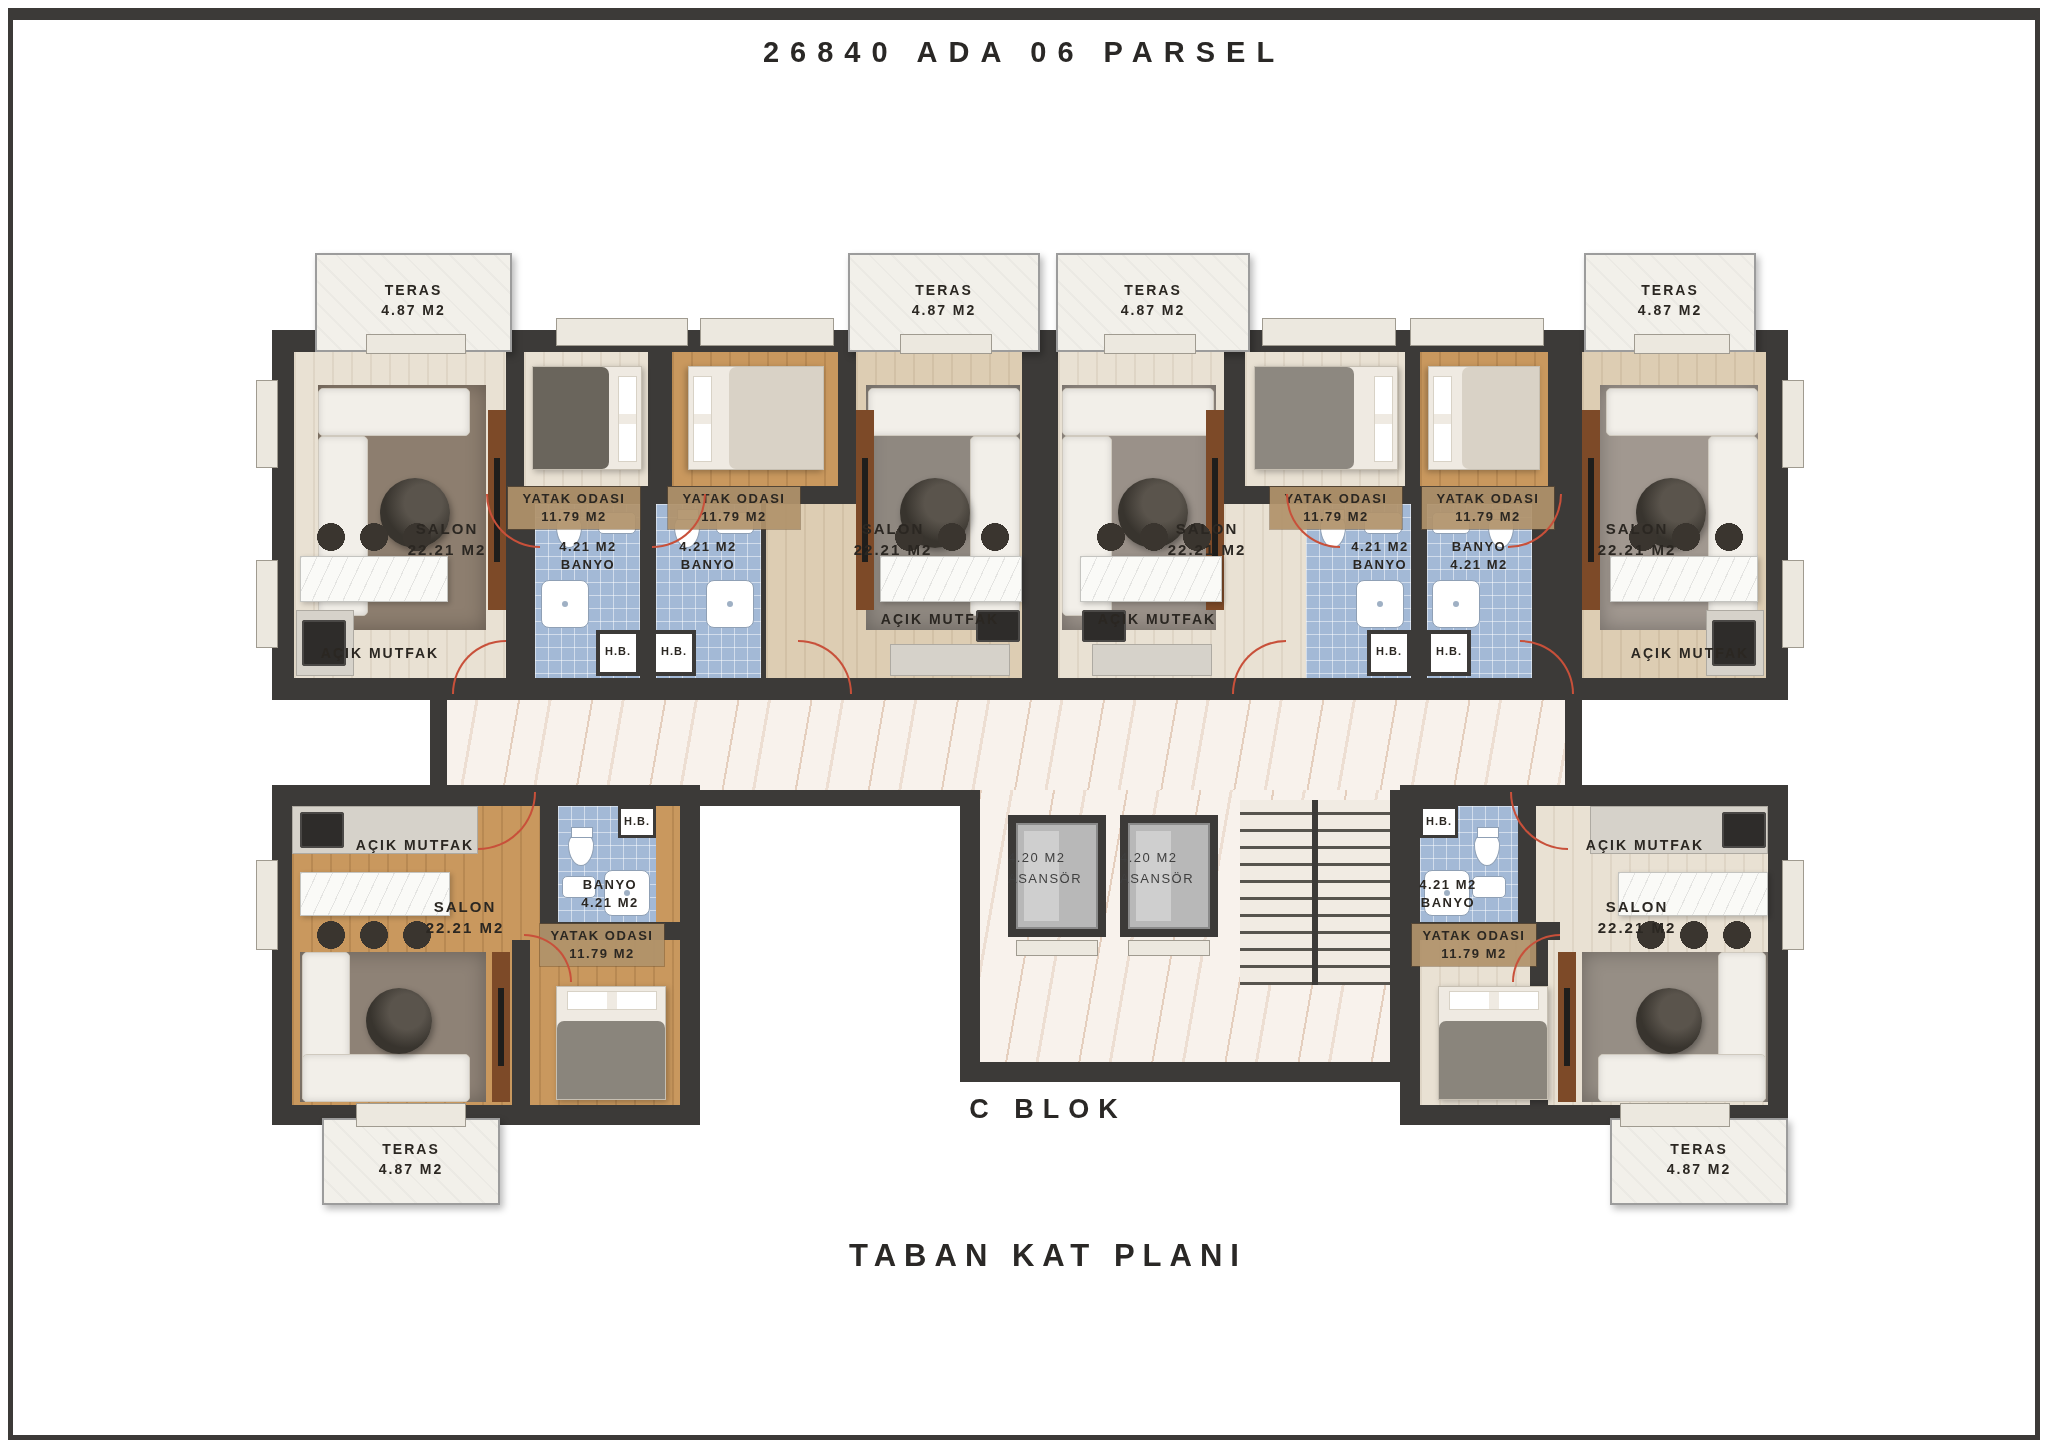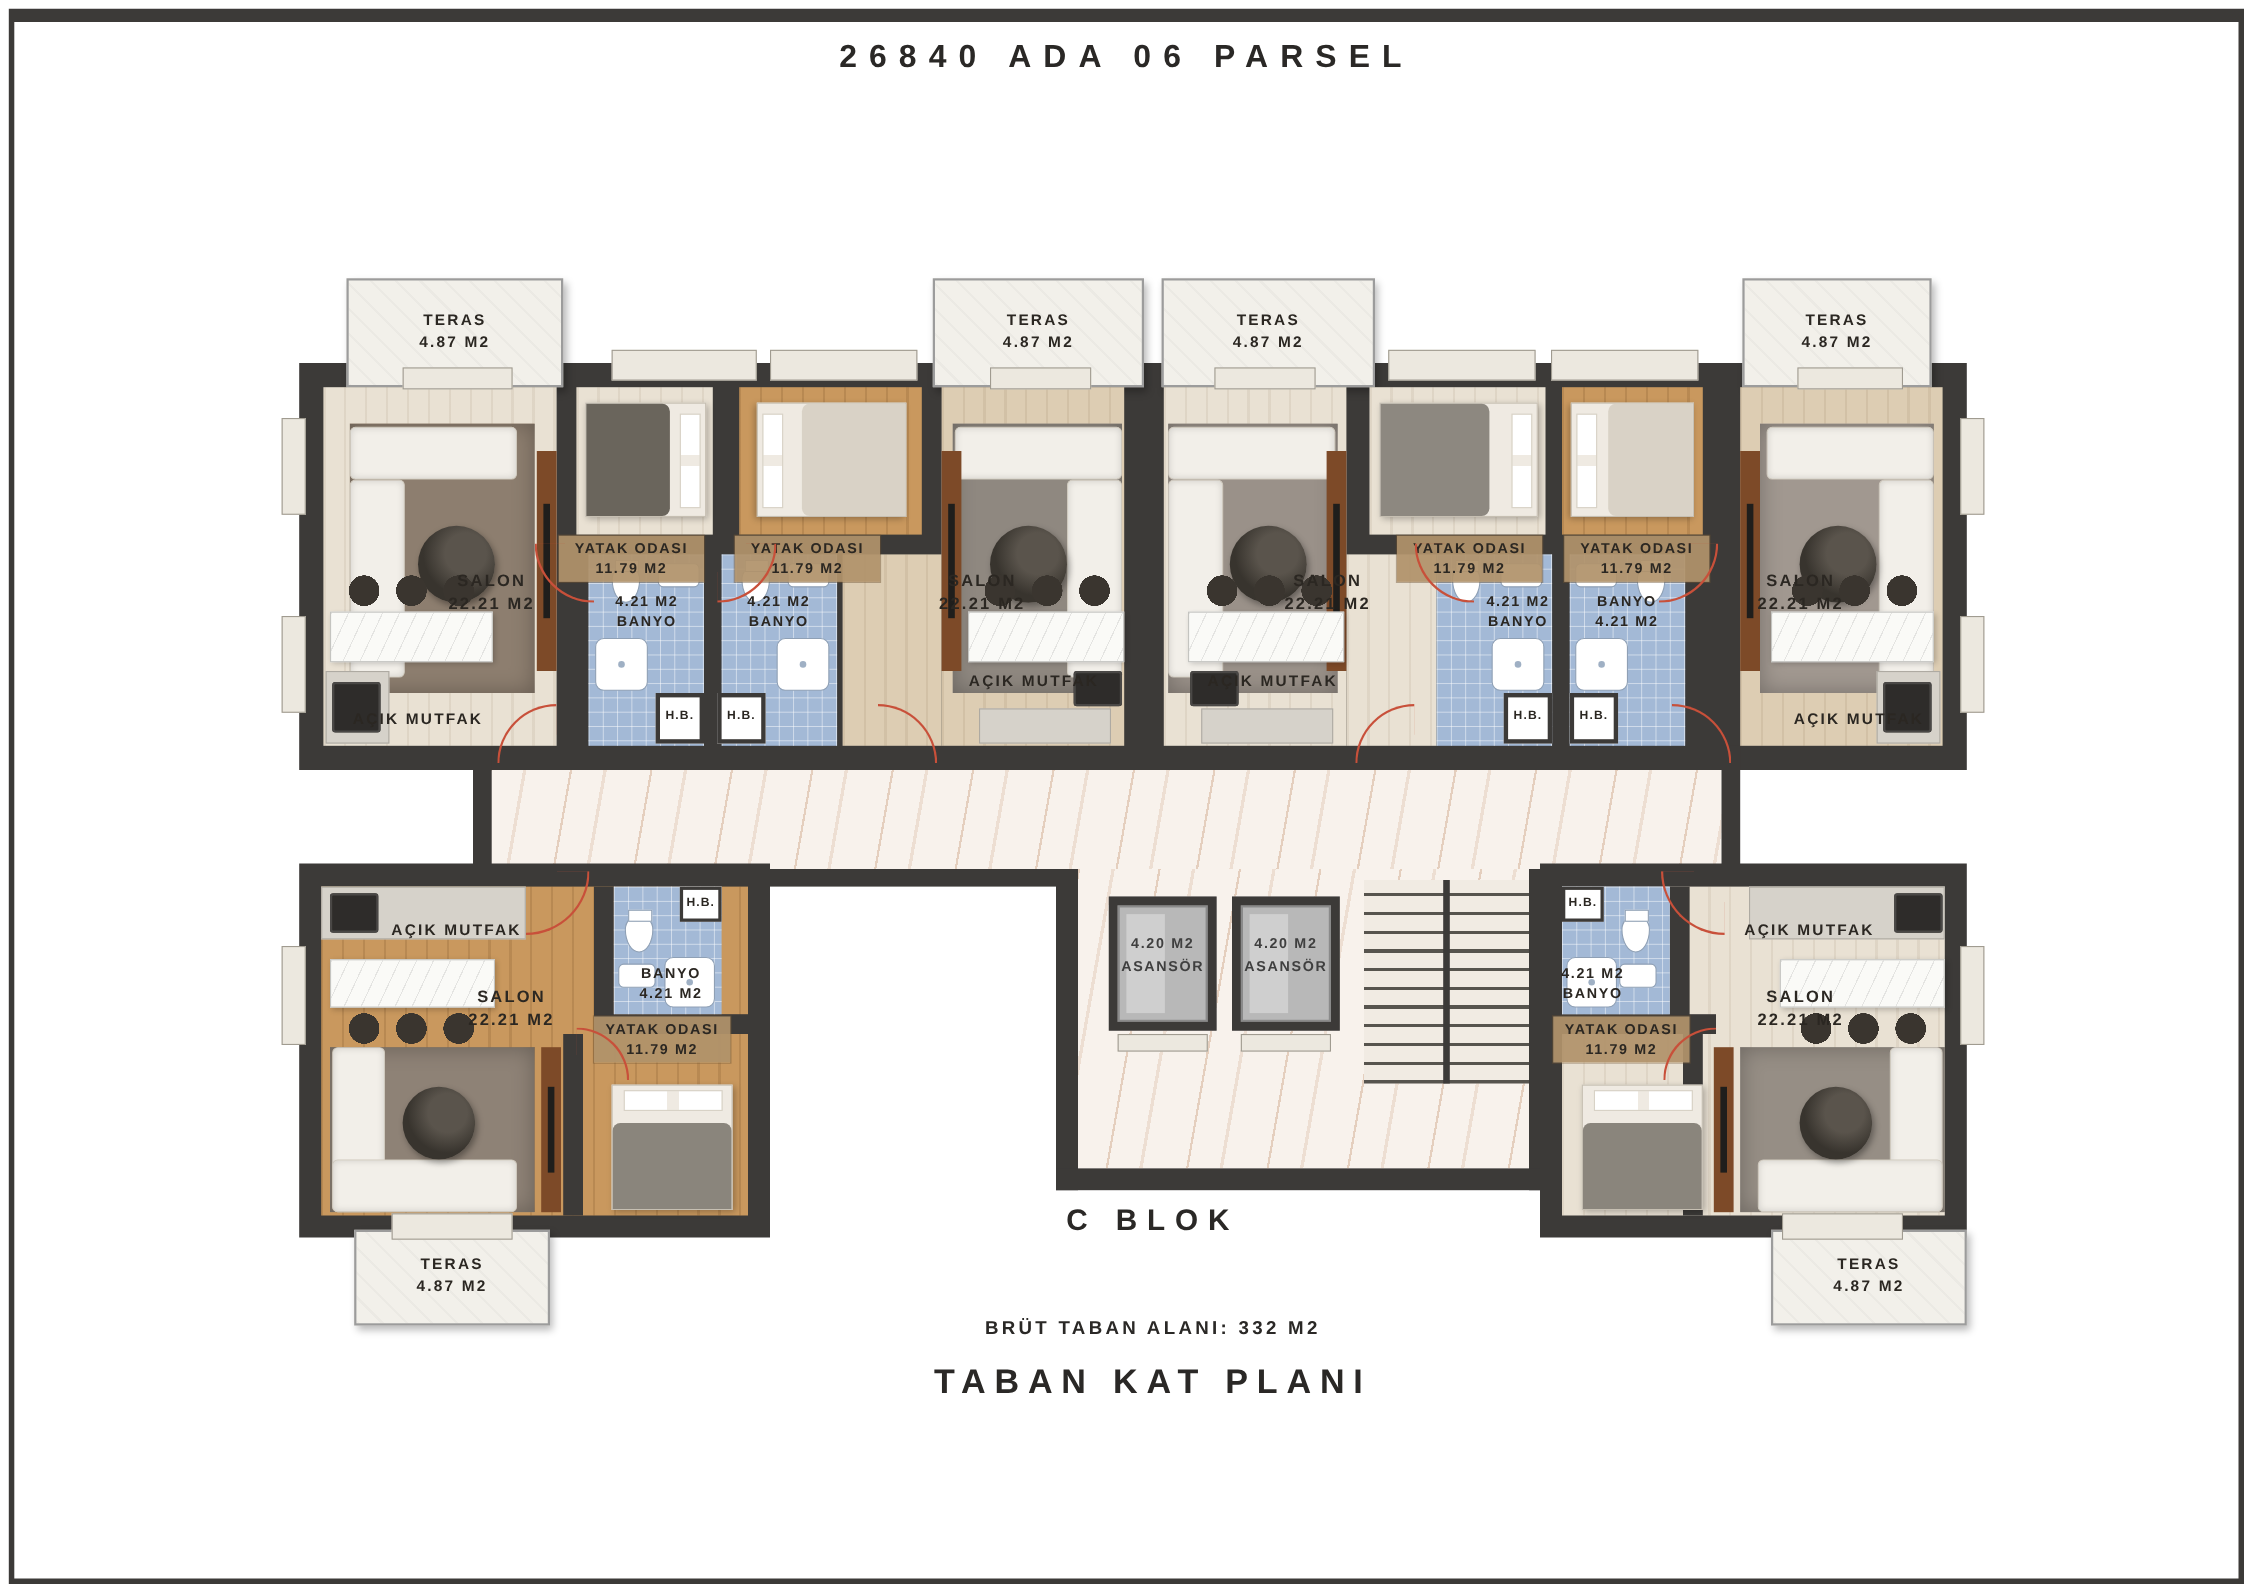--- a/index.html
+++ b/index.html
@@ -36,21 +36,21 @@
   .snk{position:absolute;background:#ffffff;border:1px solid #8fa0b5;border-radius:5px}
   .hbx{position:absolute;background:#ffffff;border:4px solid #3c3a38}
   .gap{position:absolute;background:#ece8df;border:1px solid #a09b90}
   .lbl{position:absolute;color:#2b2722;font-weight:bold;font-size:15px;letter-spacing:2px;text-align:center;line-height:1.4;white-space:nowrap}
   .lbl span{display:block}
   .l13{font-size:13px;letter-spacing:1.5px}
   .tan{background:rgba(176,146,107,.93);box-shadow:0 0 0 1px rgba(110,85,52,.45);padding:3px 4px}
   .sm{font-size:11px;letter-spacing:1px}
   .elv{position:absolute;background:#b8b8b8;border:8px solid #3c3a38;box-shadow:inset 0 0 0 2px #8a8a8a}
   .elv::after{content:"";position:absolute;inset:8px 48% 8px 8px;background:#cfcfcf}
-  .elbl{position:absolute;color:#3f3f3f;font-weight:bold;font-size:13px;letter-spacing:1.5px;text-align:center;line-height:1.6;white-space:nowrap}
+  .elbl{position:absolute;color:#3f3f3f;font-weight:normal;font-size:13px;letter-spacing:1.5px;text-align:left;line-height:1.6;white-space:nowrap}
   .elbl span{display:block}
   .stairs{position:absolute;background:#f1ebe3;background-image:repeating-linear-gradient(0deg,#57544e 0 3px,transparent 3px 17px)}
   .stairs::after{content:"";position:absolute;left:48%;top:0;width:6px;height:100%;background:#3c3a38}
   .arc{position:absolute;border-style:solid;border-color:#c8503a}
   .ttl{position:absolute;color:#2a2826;font-weight:bold;text-align:center}
 </style>
 </head>
 <body>
 
 <div id="cv">
@@ -378,16 +378,15 @@
   <div class="arc" style="left:452px;top:640px;width:54px;height:54px;border-width:2px 0 0 2px;border-radius:100% 0 0 0"></div>
   <div class="arc" style="left:798px;top:640px;width:54px;height:54px;border-width:2px 2px 0 0;border-radius:0 100% 0 0"></div>
   <div class="arc" style="left:1232px;top:640px;width:54px;height:54px;border-width:2px 0 0 2px;border-radius:100% 0 0 0"></div>
   <div class="arc" style="left:1520px;top:640px;width:54px;height:54px;border-width:2px 2px 0 0;border-radius:0 100% 0 0"></div>
   <div class="arc" style="left:478px;top:792px;width:58px;height:58px;border-width:0 2px 2px 0;border-radius:0 0 100% 0"></div>
   <div class="arc" style="left:1510px;top:792px;width:58px;height:58px;border-width:0 0 2px 2px;border-radius:0 0 0 100%"></div>
   <div class="arc" style="left:524px;top:934px;width:48px;height:48px;border-width:2px 2px 0 0;border-radius:0 100% 0 0"></div>
   <div class="arc" style="left:1512px;top:934px;width:48px;height:48px;border-width:2px 0 0 2px;border-radius:100% 0 0 0"></div>
 
   <div class="ttl" style="left:748px;top:1094px;width:600px;font-size:27px;letter-spacing:9px">C BLOK</div>
-  <div class="ttl" style="left:748px;top:1198px;width:600px;font-size:17px;letter-spacing:3px">BRÜT TABAN ALANI: 332 M2</div>
   <div class="ttl" style="left:748px;top:1238px;width:600px;font-size:31px;letter-spacing:8px">TABAN KAT PLANI</div>
 
 </div>
 
 </body></html>

